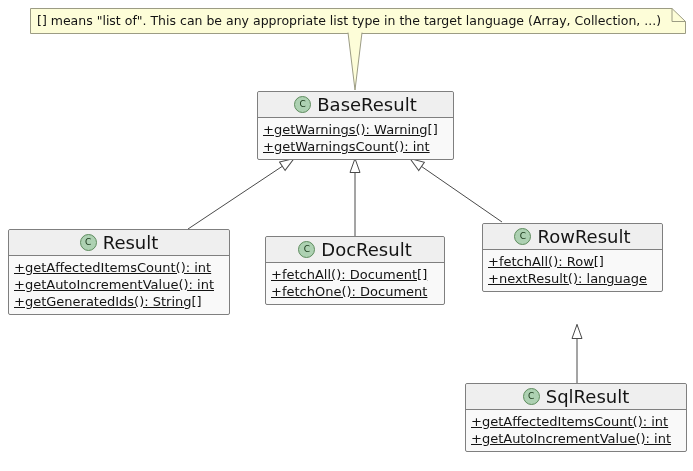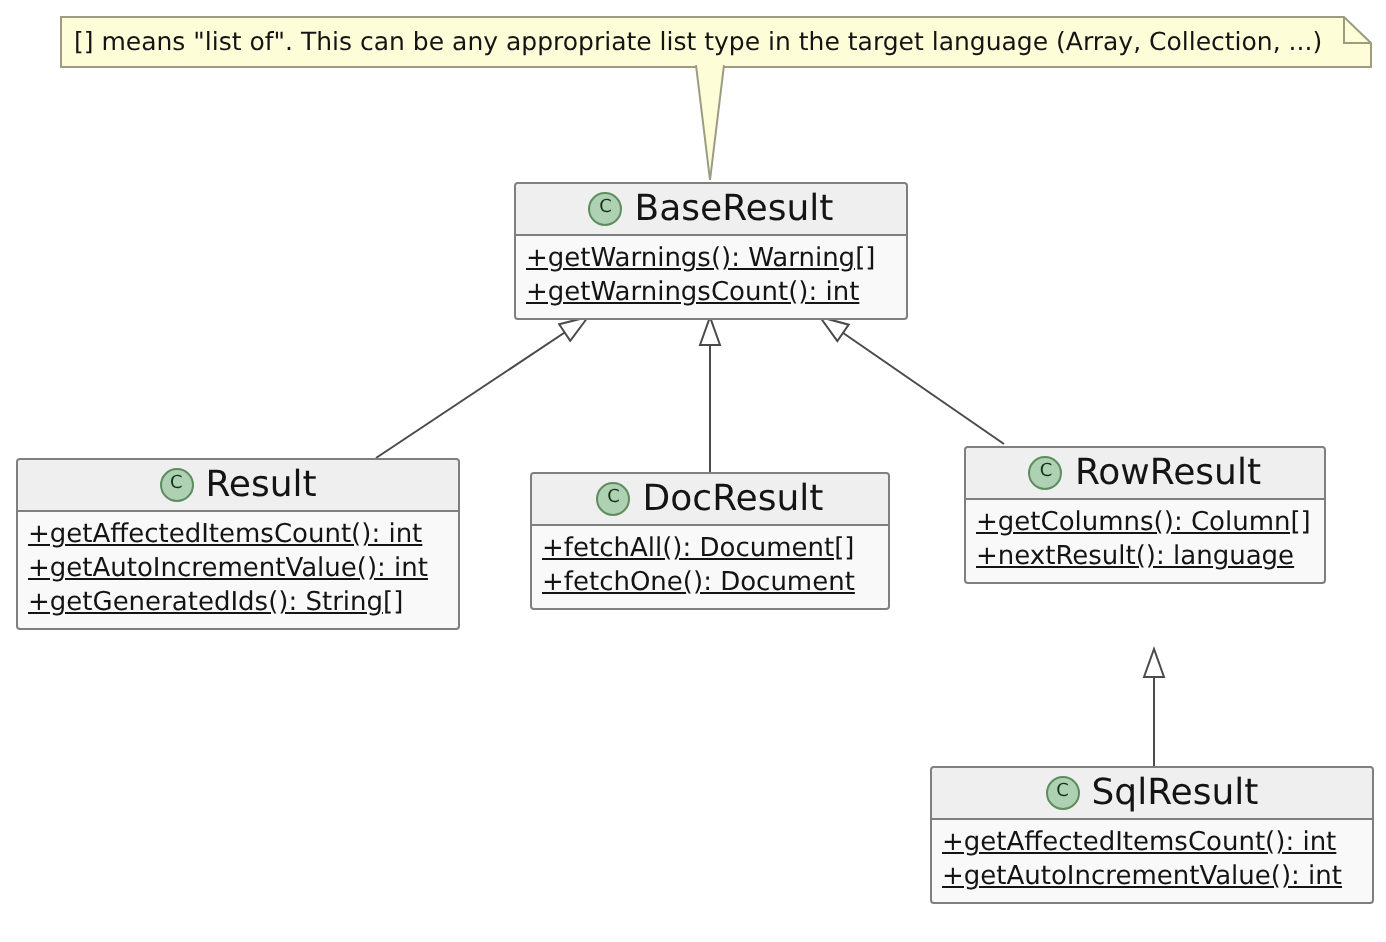--- a/index.html
+++ b/index.html
@@ -84,21 +84,21 @@
       <div class="m">+fetchOne(): Document</div>
     </div>
   </div>
 
   <div class="uml-class" style="left:482px;top:223px;width:181px">
     <div class="uml-header">
       <span class="circ">C</span>
       <span class="uml-title">RowResult</span>
     </div>
     <div class="uml-body">
-      <div class="m">+getColumns(): Column[]</div>
+      <div class="m">+fetchAll(): Row[]</div>
       <div class="m">+nextResult(): language</div>
     </div>
   </div>
 
   <div class="uml-class" style="left:465px;top:383px;width:222px">
     <div class="uml-header">
       <span class="circ">C</span>
       <span class="uml-title">SqlResult</span>
     </div>
     <div class="uml-body">

